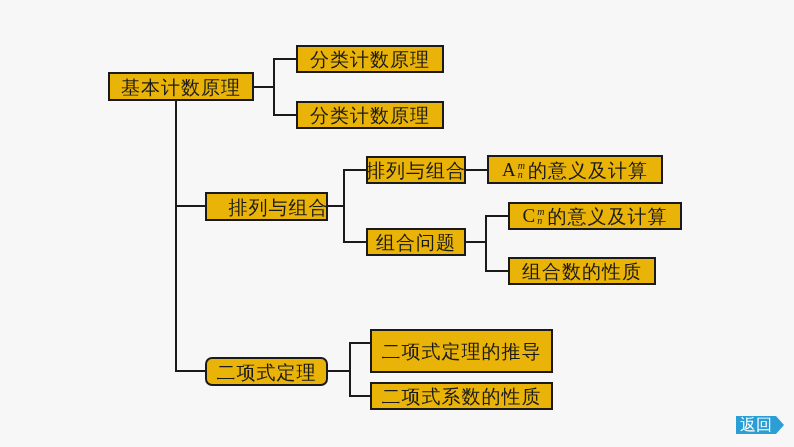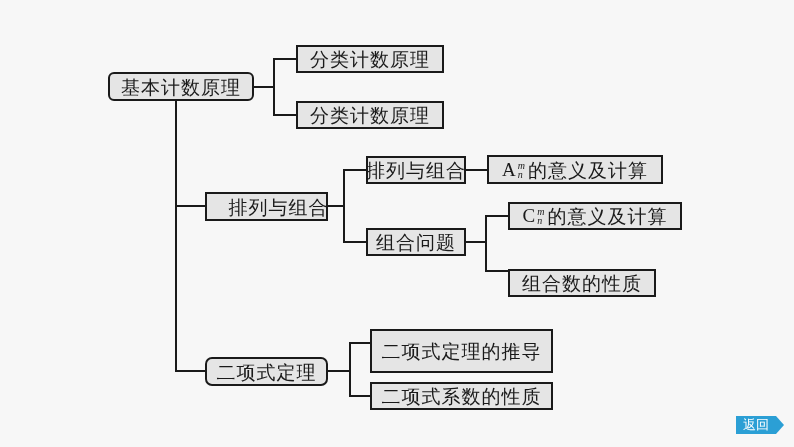--- a/index.html
+++ b/index.html
@@ -3,38 +3,38 @@
   <meta charset="utf-8">
   <style>
     html, body { margin: 0; padding: 0; }
     body {
       width: 794px; height: 447px; position: relative; overflow: hidden;
       background: #f7f7f7;
       font-family: "DejaVu Serif", "Liberation Serif", serif;
     }
     .node {
       position: absolute; box-sizing: border-box;
-      border: 2px solid #1a1a1a; background: #e5e5e5;
+      border: 2px solid #1a1a1a; background: #eab308;
       color: #1a1a1a; font-size: 19px; line-height: 24px;
       display: flex; align-items: center; justify-content: center;
       white-space: nowrap; letter-spacing: 1px;
     }
     .line { position: absolute; background: #1a1a1a; }
     .h { height: 2px; }
     .v { width: 2px; }
     .sym { font-family: "Liberation Serif", serif; font-size: 19px; position: relative; }
     .subsup {
       display: inline-flex; flex-direction: column; font-style: italic;
       font-family: "Liberation Serif", serif; font-size: 10px; line-height: 9px;
       margin-right: 2px; margin-left: 1px; vertical-align: middle;
     }
     #back-button {
       position: absolute; left: 736px; top: 416px; width: 40px; height: 18px;
       background: #2b9fd5; color: #ffffff; font-family: "DejaVu Sans", sans-serif;
-      font-size: 13px; line-height: 18px; text-align: center; cursor: pointer;
+      font-size: 16px; line-height: 18px; text-align: center; cursor: pointer;
     }
     #back-button::after {
       content: ""; position: absolute; right: -8px; top: 0;
       border-top: 9px solid transparent; border-bottom: 9px solid transparent;
       border-left: 8px solid #2b9fd5;
     }
   </style>
 </head>
 <body>
 
@@ -57,21 +57,21 @@
 <div class="line h" style="left:465px; top:241px; width:22px;"></div>
 <div class="line v" style="left:485px; top:215px; height:56px;"></div>
 <div class="line h" style="left:485px; top:215px; width:23px;"></div>
 <div class="line h" style="left:485px; top:270px; width:23px;"></div>
 
 <div class="line h" style="left:327px; top:370px; width:24px;"></div>
 <div class="line v" style="left:349px; top:342px; height:55px;"></div>
 <div class="line h" style="left:349px; top:342px; width:21px;"></div>
 <div class="line h" style="left:349px; top:395px; width:21px;"></div>
 
-<div class="node" style="left:108px; top:72px; width:146px; height:29px;border-radius:6px;">
+<div class="node" style="left:108px; top:72px; width:146px; height:29px;">
   <span>基本计数原理</span>
 </div>
 
 <div class="node" style="left:296px; top:45px; width:148px; height:28px;">
   <span>分类计数原理</span>
 </div>
 <div class="node" style="left:296px; top:101px; width:148px; height:28px;">
   <span>分类计数原理</span>
 </div>
 
@@ -98,21 +98,21 @@
 
 <div class="node" style="left:508px; top:202px; width:174px; height:28px;">
   <span class="sym">C</span>
   <span class="subsup">
     <span>m</span>
     <span>n</span>
   </span>
   <span>的意义及计算</span>
 </div>
 
-<div class="node" style="left:508px; top:257px; width:148px; height:28px;margin-top:12px;">
+<div class="node" style="left:508px; top:257px; width:148px; height:28px;">
   <span>组合数的性质</span>
 </div>
 
 <div class="node" style="left:205px; top:357px; width:123px; height:29px;border-radius:7px;">
   <span>二项式定理</span>
 </div>
 
 <div class="node" style="left:370px; top:329px; width:183px; height:44px;">
   <span>二项式定理的推导</span>
 </div>

